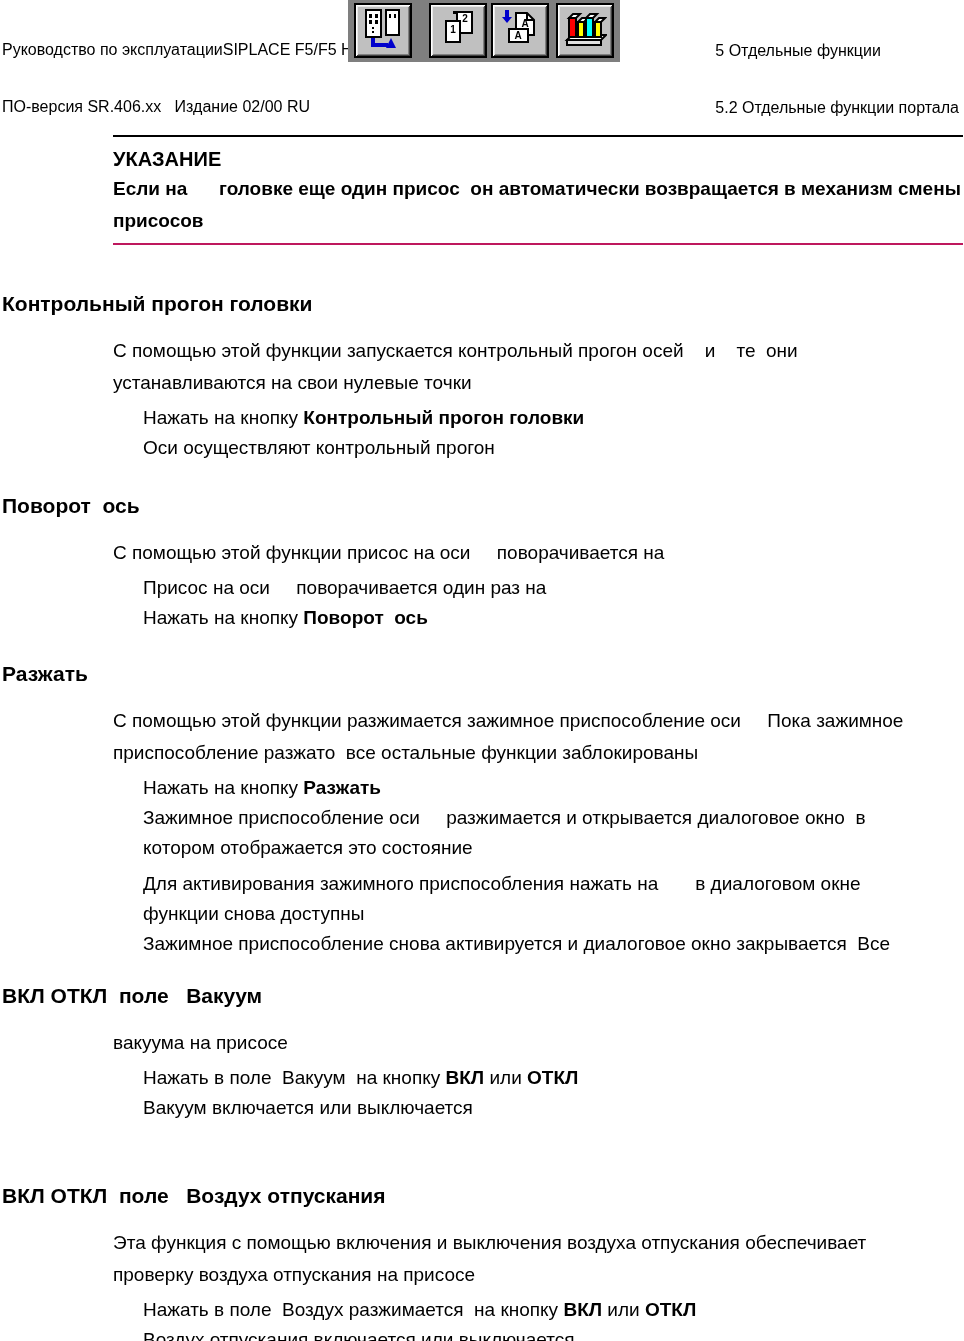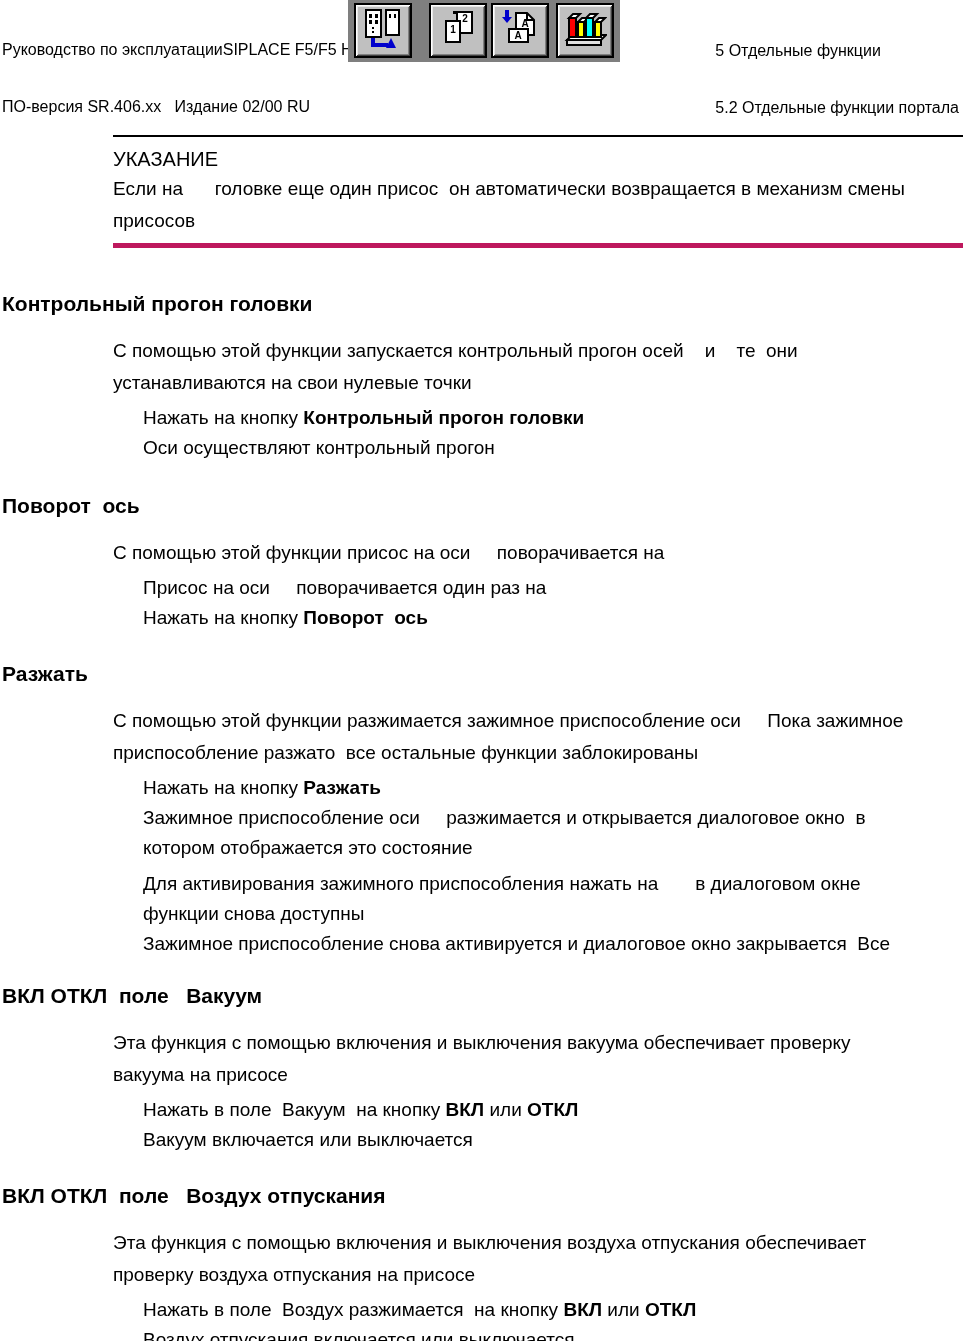--- a/index.html
+++ b/index.html
@@ -20,22 +20,23 @@
     border:2px solid #000;box-sizing:border-box;padding:0;margin:0;
     box-shadow:inset 1px 1px 0 #ffffff,inset -1px -1px 0 #404040,inset 2px 2px 0 #e8e8e8,inset -2px -2px 0 #808080;
     display:flex;align-items:center;justify-content:center;cursor:pointer;
   }
   .tb1{left:6px}.tb2{left:81px}.tb3{left:143px}.tb4{left:208px}
   .tbtn svg text{font-family:"Liberation Sans",sans-serif;font-weight:bold;}
 
   
   .note{
     position:absolute;left:113px;right:1px;top:135px;
-    border-top:2px solid #000;border-bottom:5px solid #be185d;
+    border-top:2px solid #000;border-bottom:2px solid #be185d;
     padding:8px 0 6px 0;
+    font-weight:bold;
   }
   .note-title{font-size:20px;line-height:28px;white-space:pre;}
   .note-line{font-size:19px;line-height:32px;white-space:pre;}
 
   
   .section{position:absolute;left:2px;right:0;}
   .sec0{top:291px}.sec1{top:493px}.sec2{top:661px}.sec3{top:983px}.sec4{top:1183px}
   .sec-heading{font-size:21px;font-weight:bold;line-height:26px;white-space:pre;}
   .para{margin:18px 0 0 111px;font-size:19px;}
   .para .line{line-height:32px;white-space:pre;}
@@ -160,21 +161,20 @@
           <div class="line"><span>Зажимное приспособление оси     разжимается и открывается диалоговое окно  в</span></div>
           <div class="line"><span>котором отображается это состояние</span></div>
           <div class="line gap"><span>Для активирования зажимного приспособления нажать на       в диалоговом окне</span></div>
           <div class="line"><span>функции снова доступны</span></div>
           <div class="line"><span>Зажимное приспособление снова активируется и диалоговое окно закрывается  Все</span></div>
         </div>
       </div>
       <div class="section sec3">
         <div class="sec-heading">ВКЛ ОТКЛ  поле   Вакуум</div>
         <div class="para">
-          <div class="line">Эта функция с помощью включения и выключения вакуума обеспечивает проверку</div>
           <div class="line">вакуума на присосе</div>
         </div>
         <div class="steps">
           <div class="line"><span>Нажать в поле  Вакуум  на кнопку </span><span class="b">ВКЛ</span><span> или </span><span class="b">ОТКЛ</span></div>
           <div class="line"><span>Вакуум включается или выключается</span></div>
         </div>
       </div>
       <div class="section sec4">
         <div class="sec-heading">ВКЛ ОТКЛ  поле   Воздух отпускания</div>
         <div class="para">

